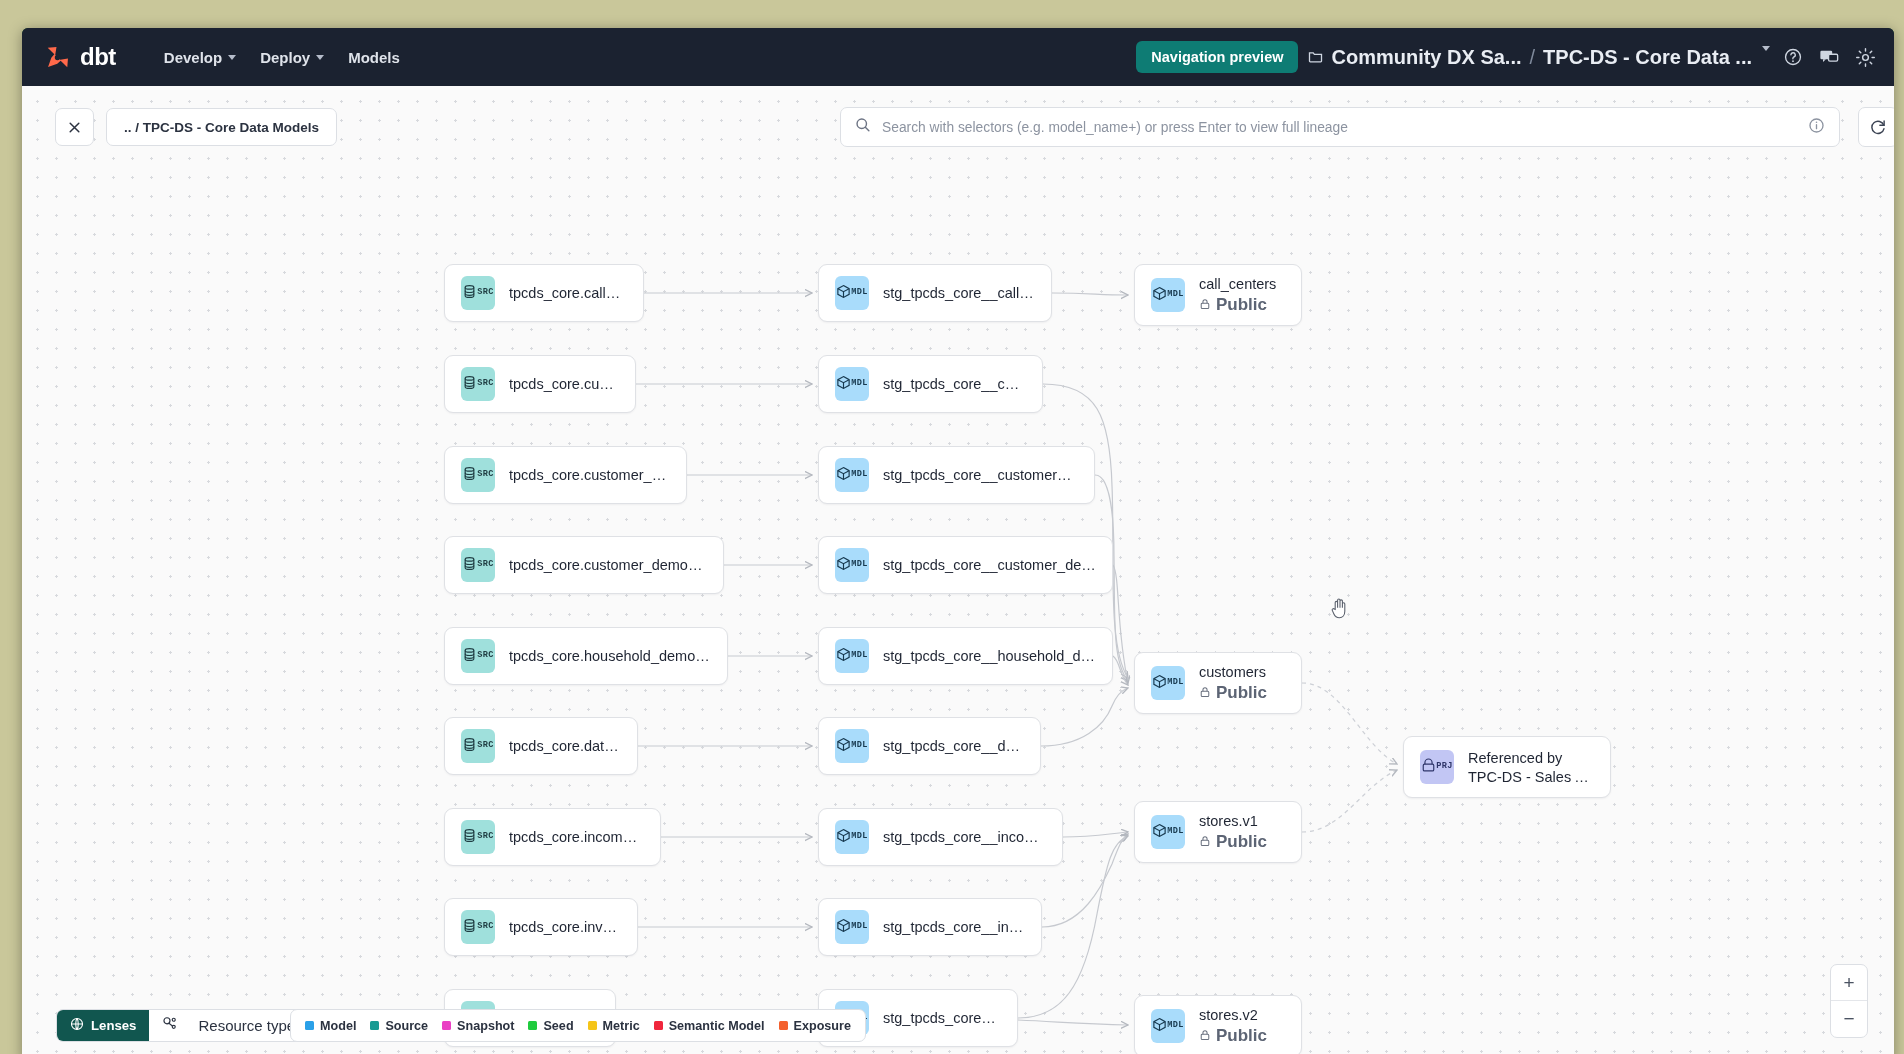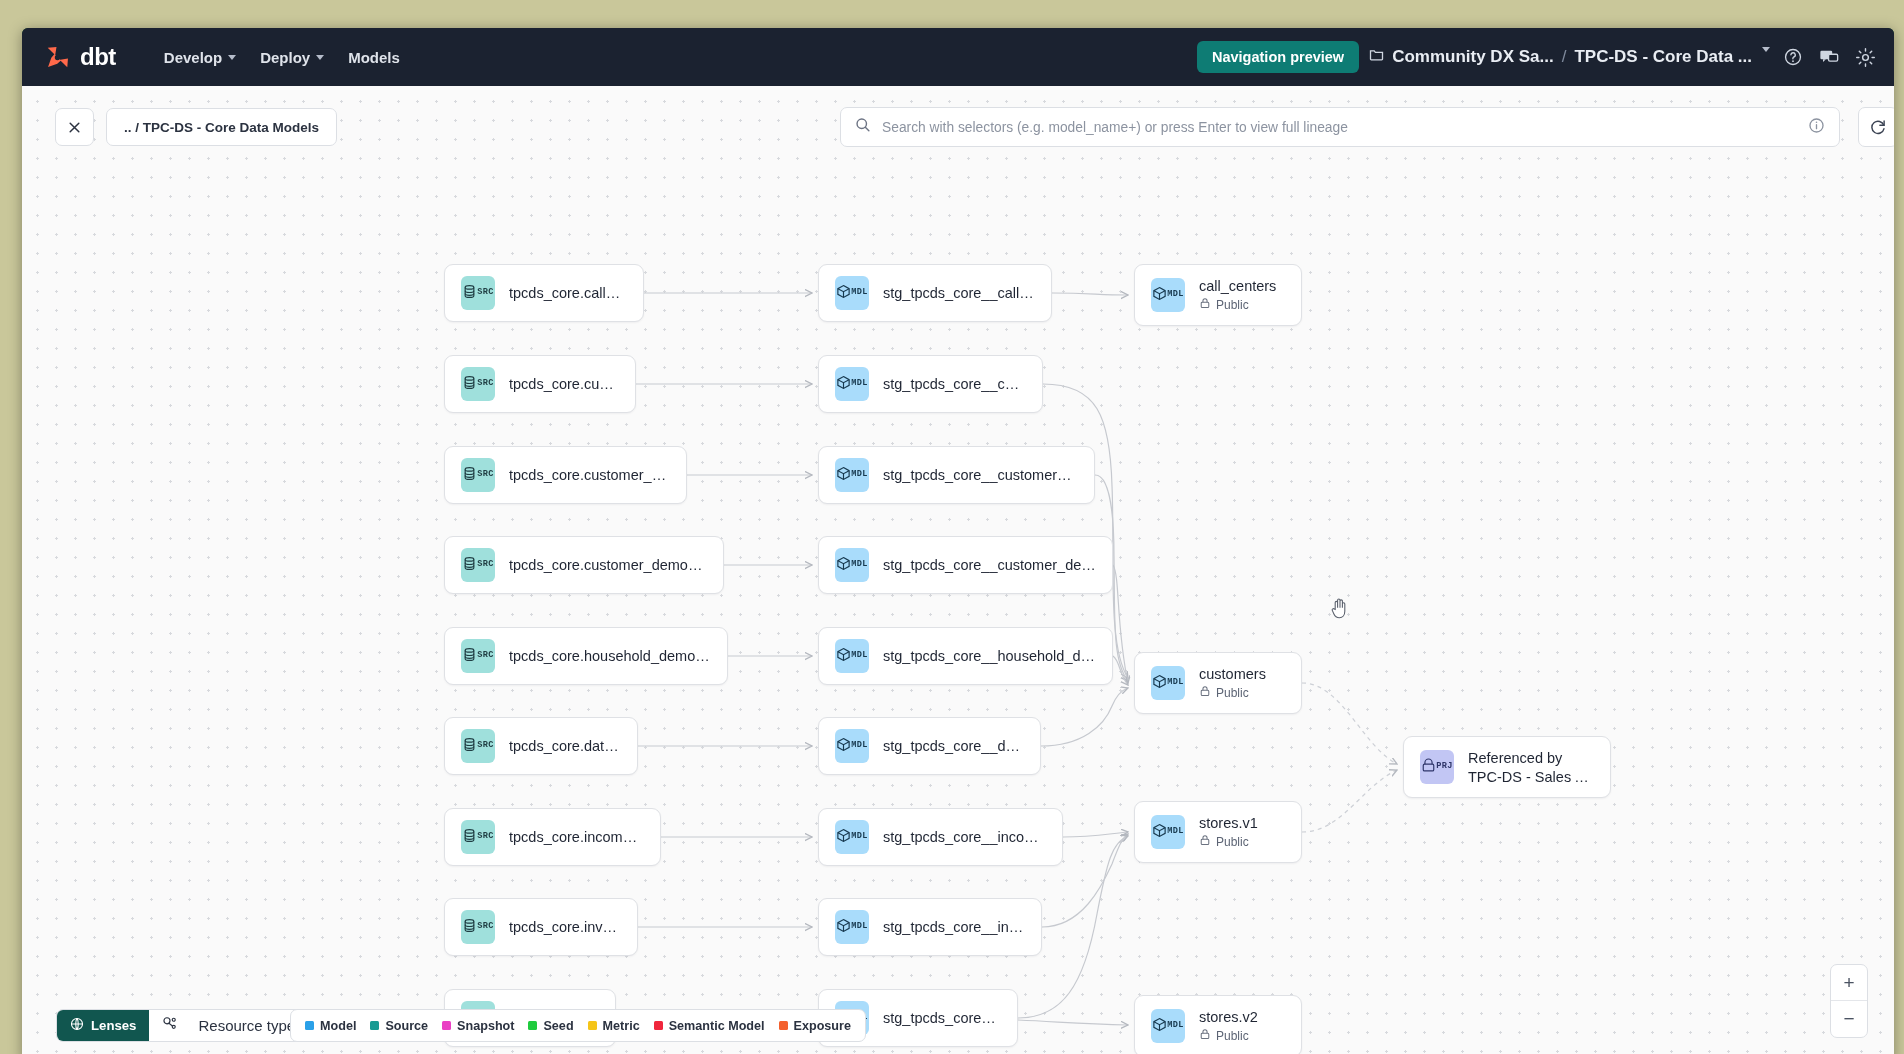--- a/index.html
+++ b/index.html
@@ -35,21 +35,21 @@
     display: flex; align-items: center; gap: 6px;
     font-size: 15px; font-weight: 700; color: #dfe3ea;
     padding: 6px 12px; border-radius: 5px; cursor: pointer;
   }
   .caret { width: 0; height: 0; border-left: 4px solid transparent; border-right: 4px solid transparent; border-top: 5px solid #b6bdcb; }
   .nav-right { margin-left: auto; display: flex; align-items: center; gap: 10px; padding-left: 24px; }
   .navpreview {
     background: #0e7c74; color: #fff; font-size: 14.5px; font-weight: 600;
     padding: 8px 15px; border-radius: 6px; cursor: pointer; white-space: nowrap;
   }
-  .crumb { display: flex; align-items: flex-start; gap: 8px; font-size: 17px; font-weight: 700; color: #e9edf3; }
+  .crumb { display: flex; align-items: flex-start; gap: 8px; font-size: 20px; font-weight: 700; color: #e9edf3; }
   .crumb .sep { color: #7f8a9c; font-weight: 500; }
   .crumb .item { cursor: pointer; white-space: nowrap; }
   .crumb .item.dim { font-weight: 700; }
   .icon-btn { width: 26px; height: 26px; display: flex; align-items: center; justify-content: center; cursor: pointer; color: #cfd6e1; }
 
   
   .canvas {
     position: absolute; left: 0; top: 58px; right: 0; bottom: 0;
     background: #fafafa;
     background-image: radial-gradient(#d7d9dd 1.05px, transparent 1.05px);
@@ -107,21 +107,21 @@
     display: flex; flex-direction: row; align-items: center; justify-content: center;
     gap: 0px;
   }
   .badge .gl { line-height: 1; }
   .badge .bt { font-size: 8.6px; font-weight: 700; letter-spacing: .3px; line-height: 1.15; font-family: "Liberation Mono", monospace; }
   .badge.src { background: #9fe0dc; color: #1f3d43; }
   .badge.mdl { background: #a9dcfb; color: #17394f; }
   .badge.prj { background: #c2c6f4; color: #2e3569; }
   .node .title { font-size: 14.5px; color: #1f2533; white-space: nowrap; overflow: hidden; text-overflow: ellipsis; }
   .node .stack { display: flex; flex-direction: column; gap: 3px; min-width: 0; }
-  .node .sub { font-size: 12px; color: #5c6474; display: flex; align-items: center; gap: 5px; }
+  .node .sub { font-size: 17px; color: #5c6474; display: flex; align-items: center; gap: 5px; font-weight: bold; }
 
   
   .lenses-group {
     position: absolute; left: 34px; bottom: 20px; height: 33px;
     display: flex; background: #fff; border: 1px solid #dcdfe4; border-radius: 7px; overflow: hidden;
   }
   .lenses-btn {
     background: #11564f; color: #fff; display: flex; align-items: center; gap: 7px;
     padding: 0 13px; font-size: 13.2px; font-weight: 600; cursor: pointer;
   }

